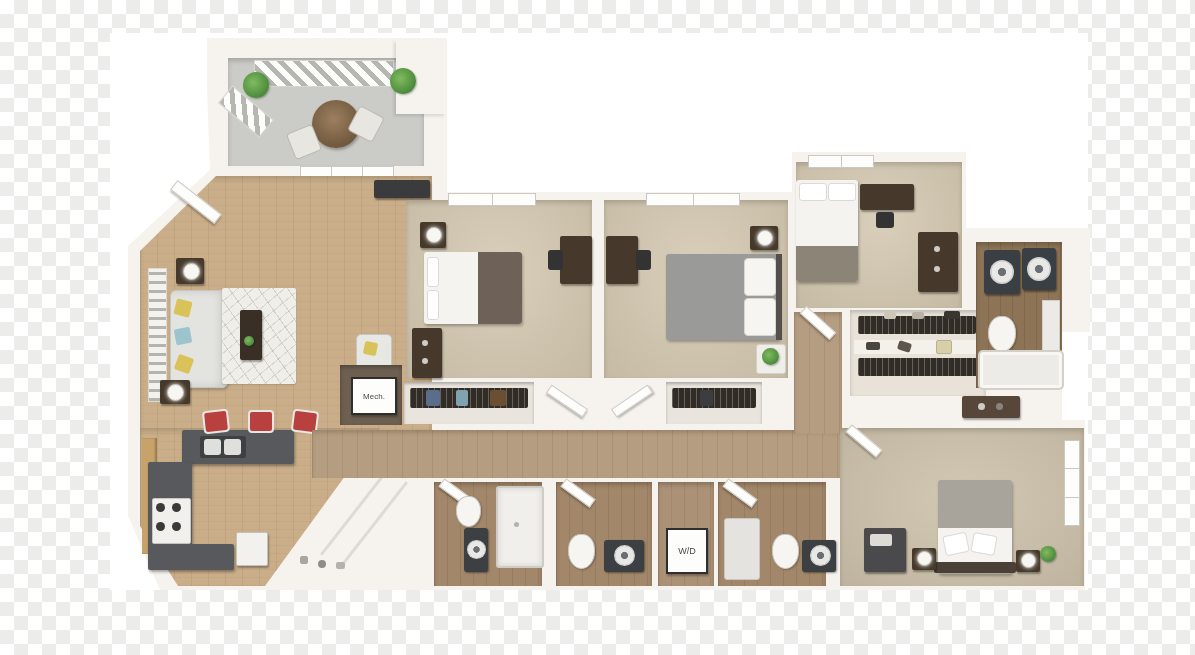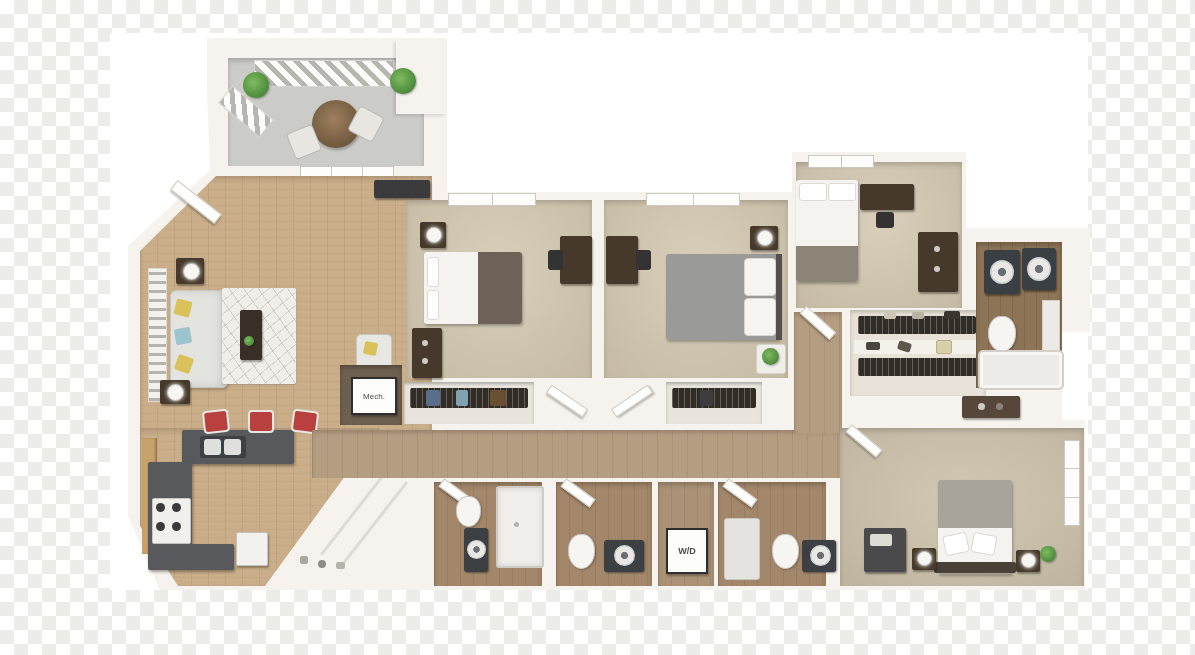--- a/index.html
+++ b/index.html
@@ -215,21 +215,21 @@
   <div class="abs" style="left:496px;top:486px;width:44px;height:78px;background:#f1efeb;border:2px solid #cfccc6;border-radius:3px;box-shadow:inset 0 0 6px rgba(0,0,0,.12);"></div>
   <div class="abs" style="left:514px;top:522px;width:5px;height:5px;border-radius:50%;background:#b5b2ac;"></div>
 
   <div class="abs" style="left:556px;top:482px;width:96px;height:104px;background:repeating-linear-gradient(90deg,rgba(70,45,25,.12) 0 1px,transparent 1px 13px),#a2876a;box-shadow:inset 0 3px 4px rgba(0,0,0,.2);"></div>
   <div class="abs leaf" style="left:560px;top:488px;width:34px;height:8px;transform:rotate(36deg);"></div>
   <div class="abs toilet" style="left:568px;top:534px;width:25px;height:33px;"></div>
   <div class="abs" style="left:604px;top:540px;width:40px;height:32px;background:#3c4043;border-radius:3px;box-shadow:1px 1px 2px rgba(0,0,0,.4);"></div>
   <div class="abs sinkring" style="left:614px;top:545px;width:21px;height:21px;"></div>
 
   <div class="abs" style="left:658px;top:482px;width:56px;height:104px;background:repeating-linear-gradient(90deg,rgba(70,45,25,.1) 0 1px,transparent 1px 13px),#ab9276;box-shadow:inset 0 3px 4px rgba(0,0,0,.2);"></div>
-  <div class="abs labelbox" style="left:666px;top:528px;width:38px;height:42px;font-size:9px;font-weight:bold;">
+  <div class="abs labelbox" style="left:666px;top:528px;width:38px;height:42px;font-size:9px;font-weight:normal;">
     <span>W/D</span>
   </div>
 
   <div class="abs" style="left:718px;top:482px;width:108px;height:104px;background:repeating-linear-gradient(90deg,rgba(70,45,25,.12) 0 1px,transparent 1px 13px),#a2876a;box-shadow:inset 0 3px 4px rgba(0,0,0,.2);"></div>
   <div class="abs leaf" style="left:722px;top:488px;width:34px;height:8px;transform:rotate(36deg);"></div>
   <div class="abs" style="left:724px;top:518px;width:34px;height:60px;background:#e5e3df;border:1px solid #cac7c1;border-radius:3px;"></div>
   <div class="abs toilet" style="left:772px;top:534px;width:25px;height:33px;"></div>
   <div class="abs" style="left:802px;top:540px;width:34px;height:32px;background:#3c4043;border-radius:3px;box-shadow:1px 1px 2px rgba(0,0,0,.4);"></div>
   <div class="abs sinkring" style="left:810px;top:545px;width:21px;height:21px;"></div>
 

